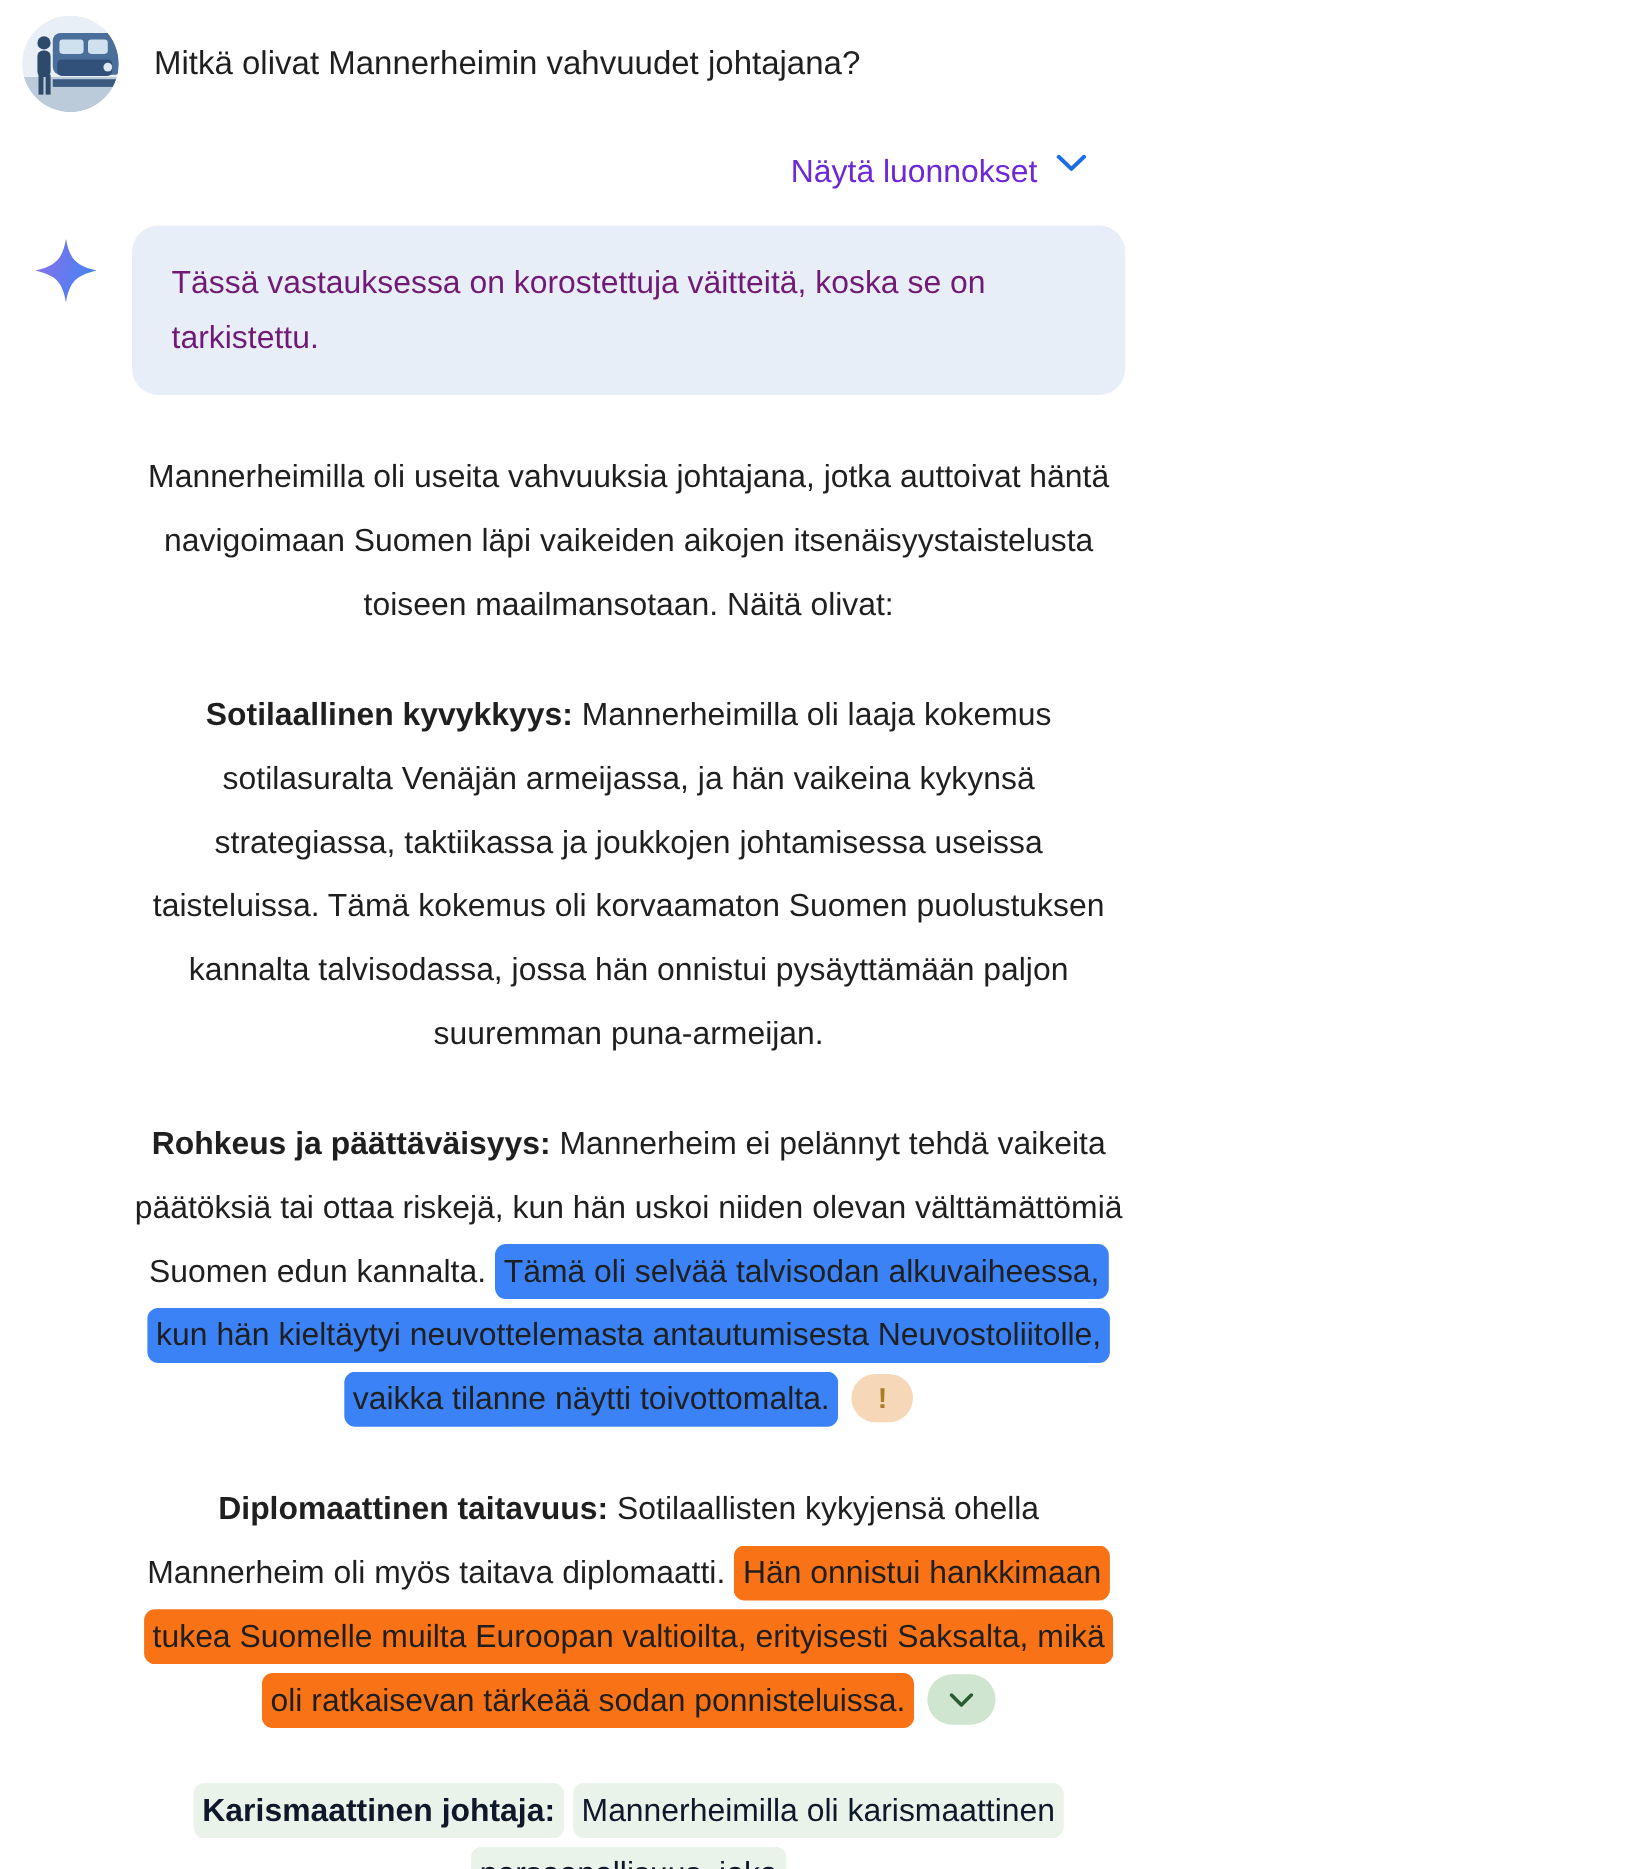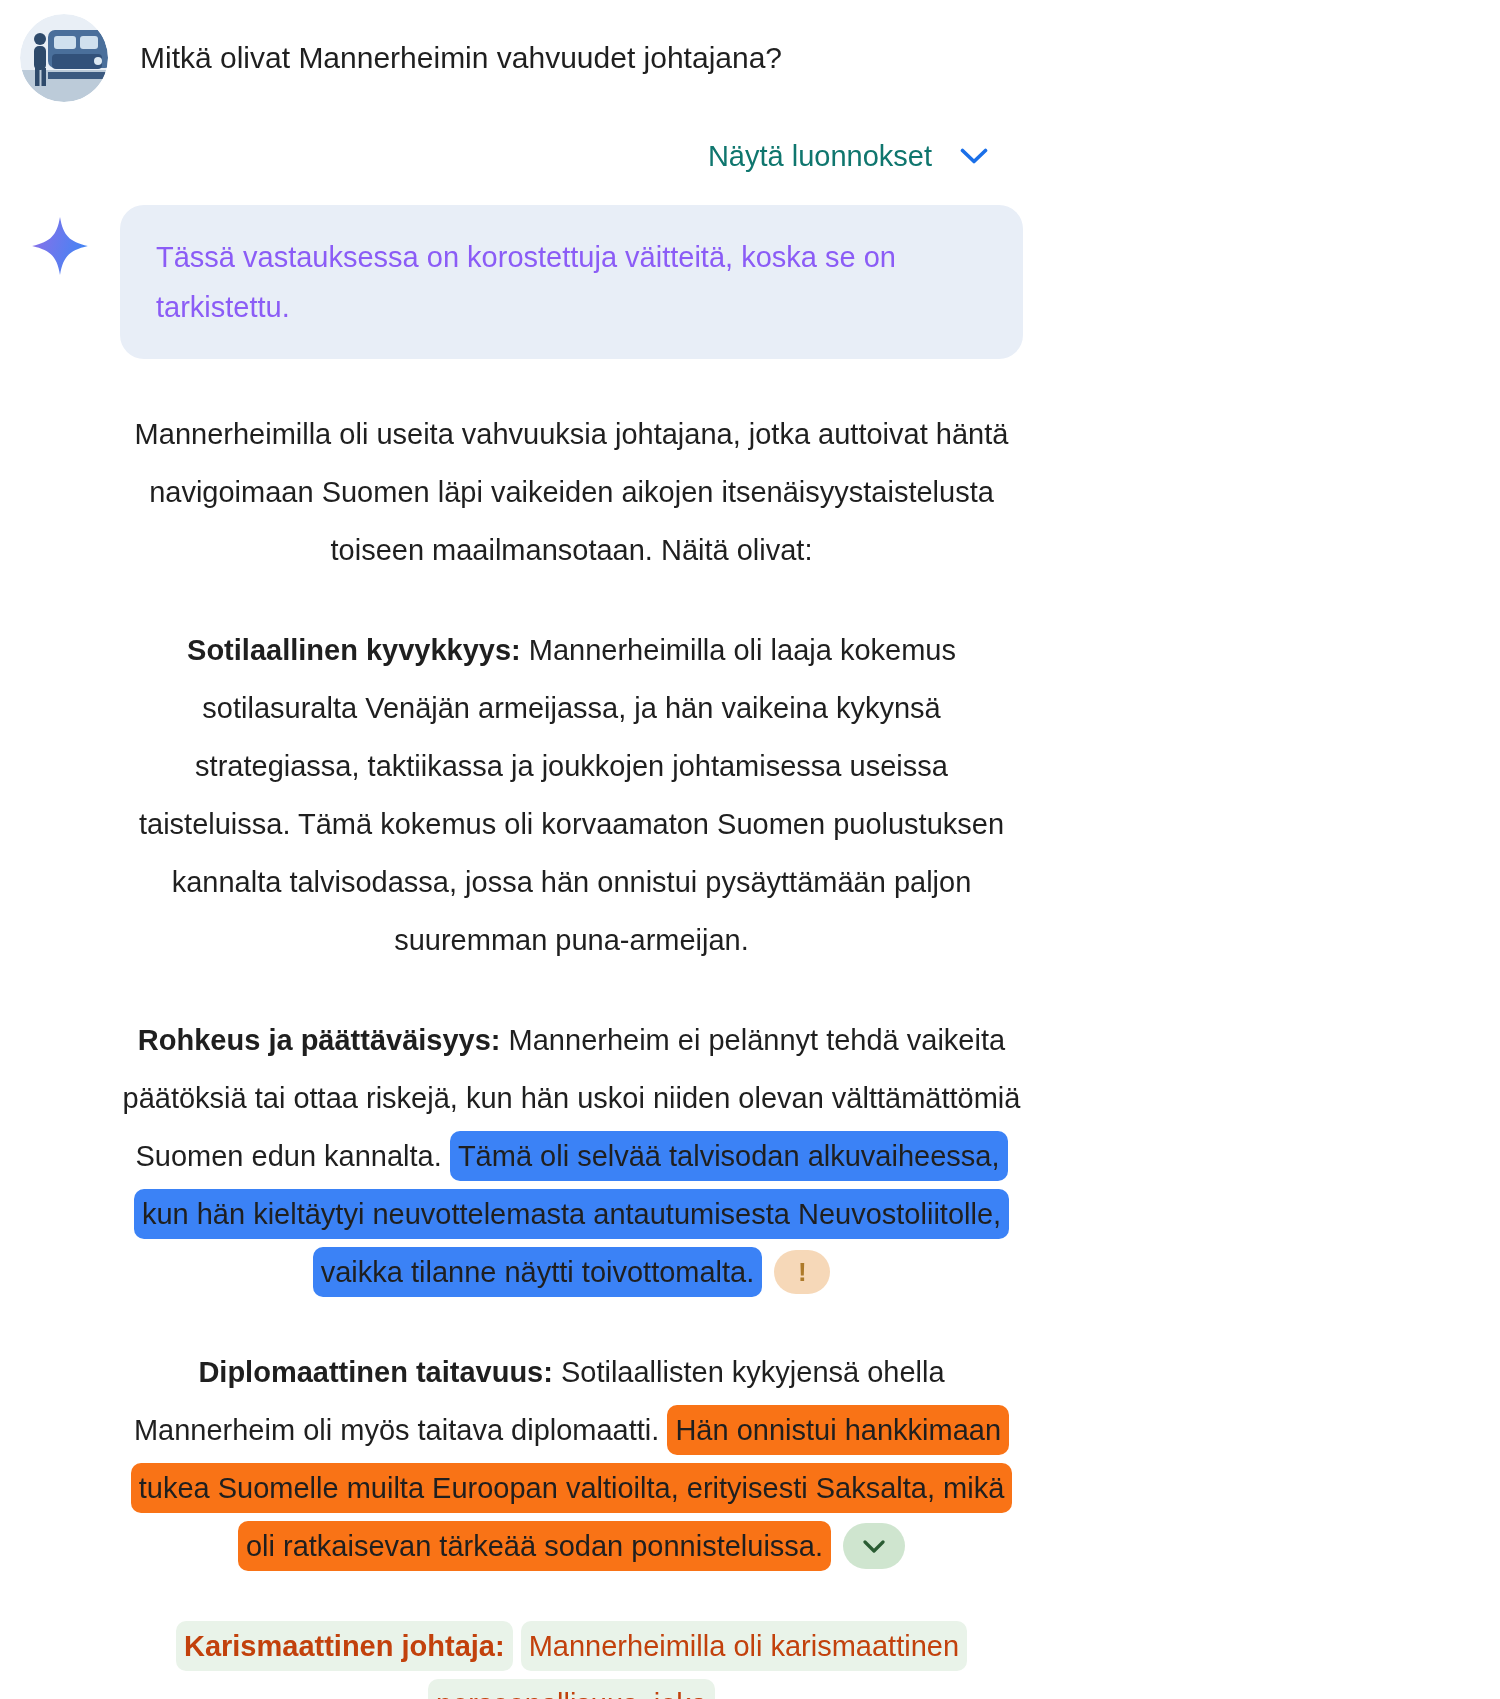--- a/index.html
+++ b/index.html
@@ -13,51 +13,51 @@
   }
   .page { width: 1188px; height: 1699px; overflow: hidden; }
 
   
   .question-row { display: flex; align-items: flex-start; gap: 32px; padding: 14px 0 0 20px; }
   .avatar { width: 88px; height: 88px; flex: none; border-radius: 50%; overflow: hidden; }
   .question-text { font-size: 30px; line-height: 40px; padding-top: 24px; color: #1f1f1f; }
 
   
   .drafts-row {
-    display: flex; justify-content: flex-end; align-items: center; gap: 28px;
+    display: flex; justify-content: flex-end; gap: 17px;
     margin-top: 38px; padding-right: 200px;
-    font-size: 29px; color: #0f766e; cursor: pointer;
+    font-size: 29px; color: #6d28d9; cursor: pointer;
   }
 
   
   .response-row { display: flex; margin-top: 32px; }
   .sparkle-col { width: 120px; flex: none; display: flex; justify-content: center; align-items: flex-start; padding-top: 2px; }
   .response-col { flex: 1; padding-right: 165px; }
 
   .banner {
     background: #e8eef7; border-radius: 24px;
     padding: 27px 42px 27px 36px;
     display: flex; align-items: center; justify-content: space-between;
   }
-  .banner-message { font-size: 29px; line-height: 50px; color: #8b5cf6; max-width: 880px; }
+  .banner-message { font-size: 29px; line-height: 50px; color: #701a75; max-width: 880px; }
   .banner-link { font-size: 29px; line-height: 50px; color: #1a6fe8; width: 130px; text-align: center; cursor: pointer; text-decoration: none; }
 
   .answer { margin-top: 46px; font-size: 29px; line-height: 58px; }
   .answer p { margin: 0 0 42px 0; text-align: center; }
   .answer p:last-child { margin-bottom: 0; }
   .sec-title { font-weight: 700; }
 
   .hl {
     padding: 9px 8px; border-radius: 10px;
     -webkit-box-decoration-break: clone; box-decoration-break: clone;
     cursor: pointer;
   }
   .hl-orange { background: #3b82f6; }
   .hl-green  { background: #f97316; }
-  .hl-faded  { background: #e9f3e9; color: #c2410c; }
+  .hl-faded  { background: #e9f3e9; color: #0f172a; }
 
   .pill {
     display: inline-flex; align-items: center; justify-content: center;
     border-radius: 999px; vertical-align: middle; margin-left: 12px;
     cursor: pointer; position: relative; top: -2px;
   }
   .pill-warning { width: 56px; height: 44px; background: #f6d8b8; color: #ad7a2a; font-size: 26px; font-weight: 700; line-height: 1; }
   .pill-green   { width: 62px; height: 46px; background: #cfe5cf; }
 </style>
 </head>

